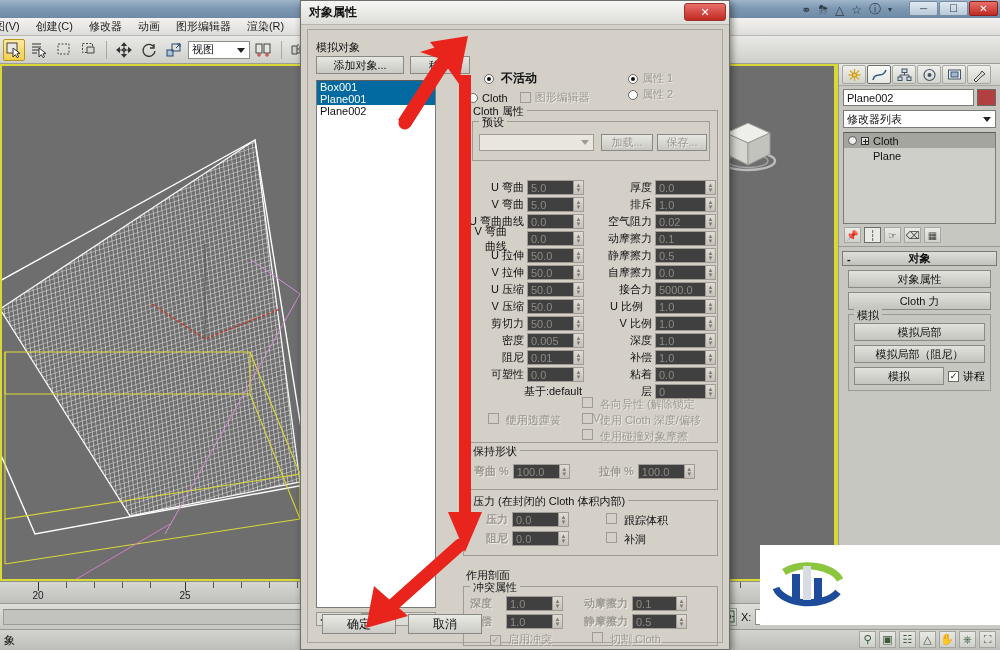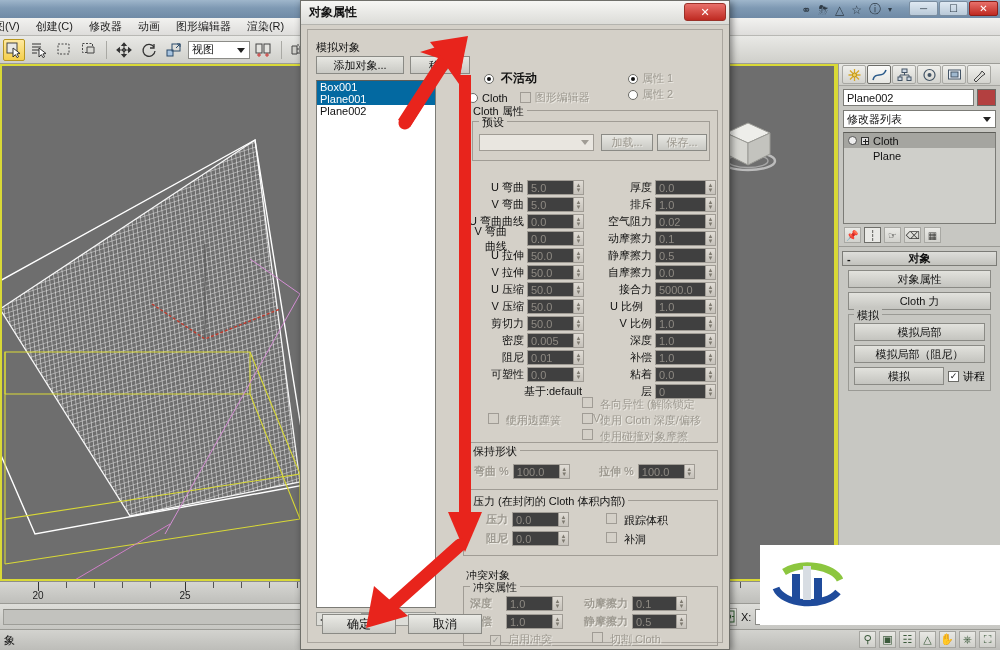--- a/index.html
+++ b/index.html
@@ -940,21 +940,21 @@
         <div style="position:absolute;left:142px;top:12px">
           <span class="cb dis"></span>
           <span style="font-size:11px;color:#111;margin-left:4px">跟踪体积</span>
         </div>
         <div style="position:absolute;left:142px;top:31px">
           <span class="cb dis"></span>
           <span style="font-size:11px;color:#111;margin-left:4px">补洞</span>
         </div>
       </div>
 
-      <div style="position:absolute;left:158px;top:538px;font-size:11px;color:#111">冲突对象</div>
+      <div style="position:absolute;left:158px;top:538px;font-size:11px;color:#111">作用剖面</div>
 
       <div class="fieldset" style="left:155px;top:556px;width:255px;height:60px">
         <span class="legend">冲突属性</span>
         <div style="position:absolute;left:6px;top:9px;display:flex;align-items:center;gap:6px">
           <span class="dis-txt" style="font-size:11px;font-weight:bold;width:30px">深度</span>
           <span class="spinwrap">
               <span class="spininput" style="width:46px">1.0</span>
               <span class="spinbtns">
                 <span>▲</span>
                 <span>▼</span>

